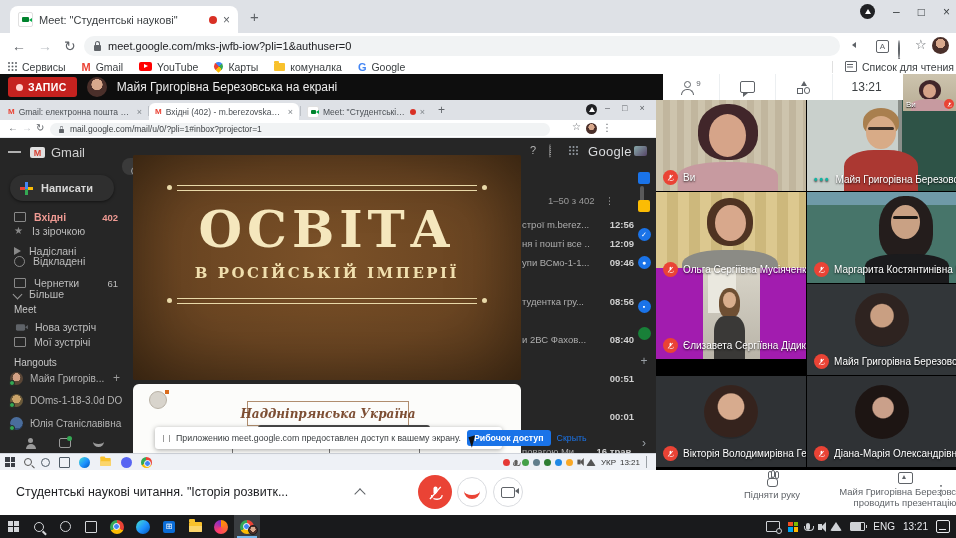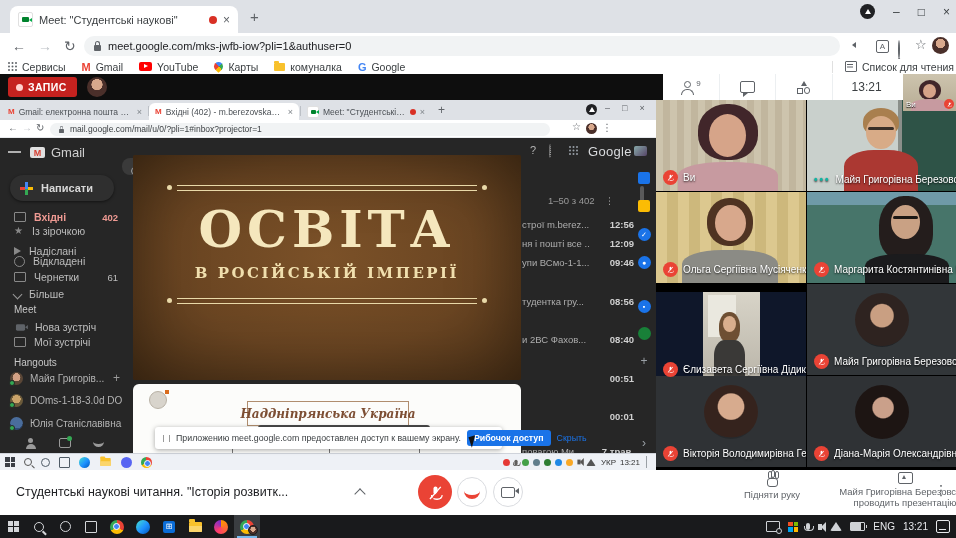--- a/index.html
+++ b/index.html
@@ -320,20 +320,21 @@
       </span>
     <span class="rlist">
         <span class="rlico"></span>
         <span>Список для чтения</span>
       </span>
   </div>
 
   <div class="banner">
     <span class="recbtn">ЗАПИС</span>
     <span class="avatar" style="width:20px;height:20px"></span>
+    <span class="banner-txt">Майя Григорівна Березовська на екрані</span>
   </div>
 
   <div class="meetbar">
     <span class="mb-grp" style="border-left:none">
       <span class="ppl"></span>
       <span class="ppl-sup">9</span>
     </span>
     <span class="mb-grp">
         <span class="chatic"></span>
       </span>
@@ -435,21 +436,21 @@
       <span>Із зірочкою</span>
     </div>
     <div class="nav-item" style="top:116px">
       <span class="nico round"></span>
       <span>Відкладені</span>
     </div>
     <div class="nav-item" style="top:106px">
       <span class="nico tri"></span>
       <span>Надіслані</span>
     </div>
-    <div class="nav-item" style="top:132px">
+    <div class="nav-item" style="top:138px">
       <span class="nico"></span>
       <span>Чернетки</span>
         <span class="cnt">61</span>
     </div>
     <div class="nav-item" style="top:149px">
       <span class="chev"></span>
       <span>Більше</span>
     </div>
 
     <span class="sect" style="top:166px">Meet</span>
@@ -511,21 +512,21 @@
     <div class="email-row" style="top:235px">
         <span class="sn"></span>
         <span class="tm">00:51</span>
       </div>
     <div class="email-row" style="top:273px">
         <span class="sn"></span>
         <span class="tm">00:01</span>
       </div>
     <div class="email-row" style="top:308px">
         <span class="sn">повагою Ми...</span>
-        <span class="tm">7 трав.</span>
+        <span class="tm">16 трав.</span>
       </div>
 
     <div class="rail" style="top:34px">
         <span class="rl-sq" style="background:#1a73e8"></span>
       </div>
     <div class="rail" style="top:62px">
         <span class="rl-sq" style="background:#fbbc04"></span>
       </div>
     <div class="rail" style="top:90px">
         <span class="rl-ci" style="background:#1a73e8">✓</span>
@@ -652,21 +653,21 @@
     <div class="pname">
         <span class="mbadge">
           <span class="micoff">
             <i></i>
           </span>
         </span>
         <span>Маргарита Костянтинівна Мал...</span>
       </div>
   </div>
 
-  <div class="tile" style="left:656px;top:292px;background:#0f172a">
+  <div class="tile" style="left:656px;top:268px;background:#a21caf">
     <div class="fig" style="left:47px;top:0;width:57px;height:91px;background:linear-gradient(180deg,#d8d4c8,#b9b4a8)"></div>
     <div class="fig" style="left:52px;top:3px;width:28px;height:42px;background:#eae8df"></div>
     <div class="fig" style="left:63px;top:20px;width:21px;height:30px;border-radius:48% 48% 40% 40%;background:#6e4f33"></div>
     <div class="fig" style="left:67px;top:24px;width:13px;height:16px;border-radius:50%;background:#d9ae8d"></div>
     <div class="fig" style="left:58px;top:48px;width:31px;height:43px;border-radius:35% 35% 0 0;background:#3a3937"></div>
     <div class="pname">
         <span class="mbadge">
           <span class="micoff">
             <i></i>
           </span>

